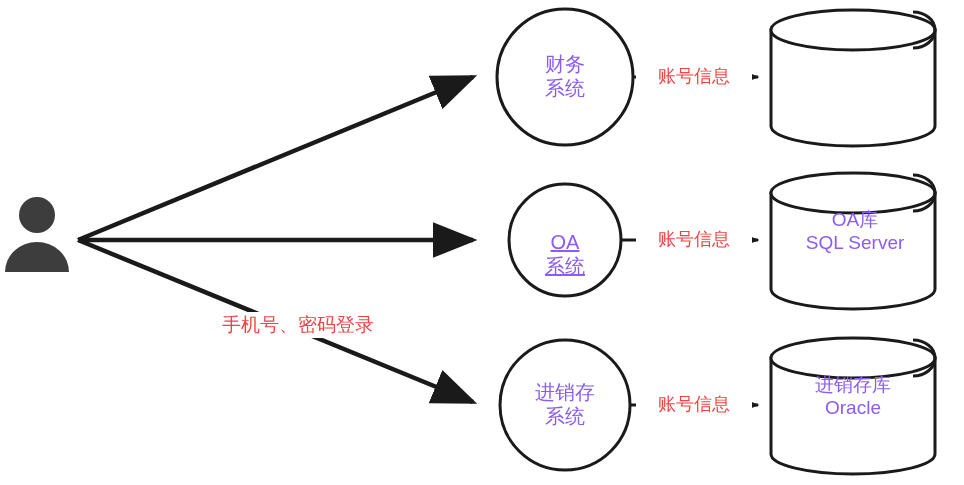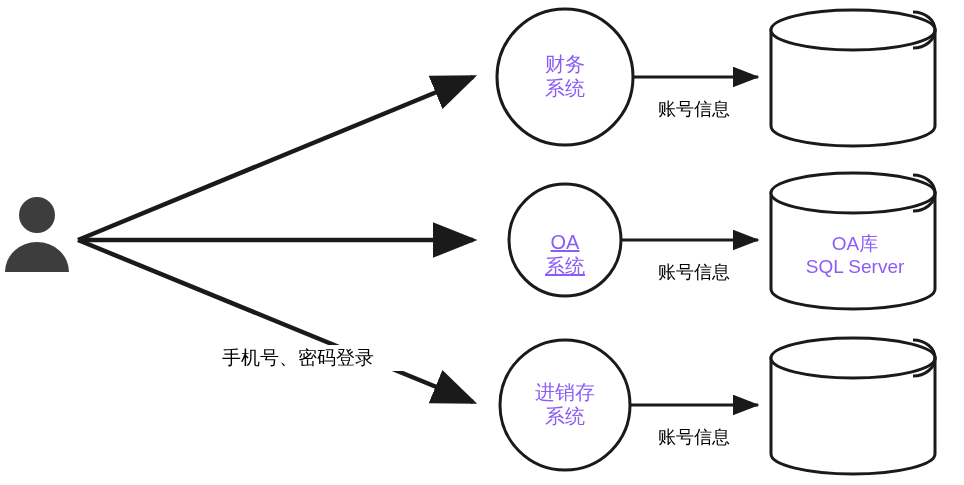--- a/index.html
+++ b/index.html
@@ -34,26 +34,25 @@
   }
   .circle-label {
     font-size: 20px;
   }
   .db-label {
     font-size: 19px;
   }
   .edge-label {
     position: absolute;
     text-align: center;
-    color: #000000;
+    color: #ef4444;
     font-size: 19px;
     white-space: pre;
     background: #ffffff;
     padding: 0 2px;
-    margin-top: 33px;
   }
   .edge-label.small {
     font-size: 18px;
   }
 </style>
 </head>
 <body>
 
 <div id="stage">
 
@@ -105,22 +104,24 @@
     </g>
   </svg>
 
   <div class="node-label circle-label" style="left:505px; top:52px; width:120px;">财务
 系统</div>
   <div class="node-label circle-label" style="left:505px; top:230px; width:120px;text-decoration:underline;">OA
 系统</div>
   <div class="node-label circle-label" style="left:505px; top:380px; width:120px;">进销存
 系统</div>
 
-  <div class="node-label db-label" style="left:773px; top:208px; width:164px;margin-top:24px;">OA库
+  <div class="node-label db-label" style="left:773px; top:208px; width:164px;">OA库
 SQL Server</div>
+  <div class="node-label db-label" style="left:773px; top:373px; width:160px;">进销存库
+Oracle</div>
 
   <div class="edge-label" style="left:186px; top:312px; width:220px;">手机号、密码登录</div>
 
   <div class="edge-label small" style="left:636px; top:64px; width:112px;">账号信息</div>
   <div class="edge-label small" style="left:636px; top:227px; width:112px;">账号信息</div>
   <div class="edge-label small" style="left:636px; top:392px; width:112px;">账号信息</div>
 
 </div>
 
 </body></html>

